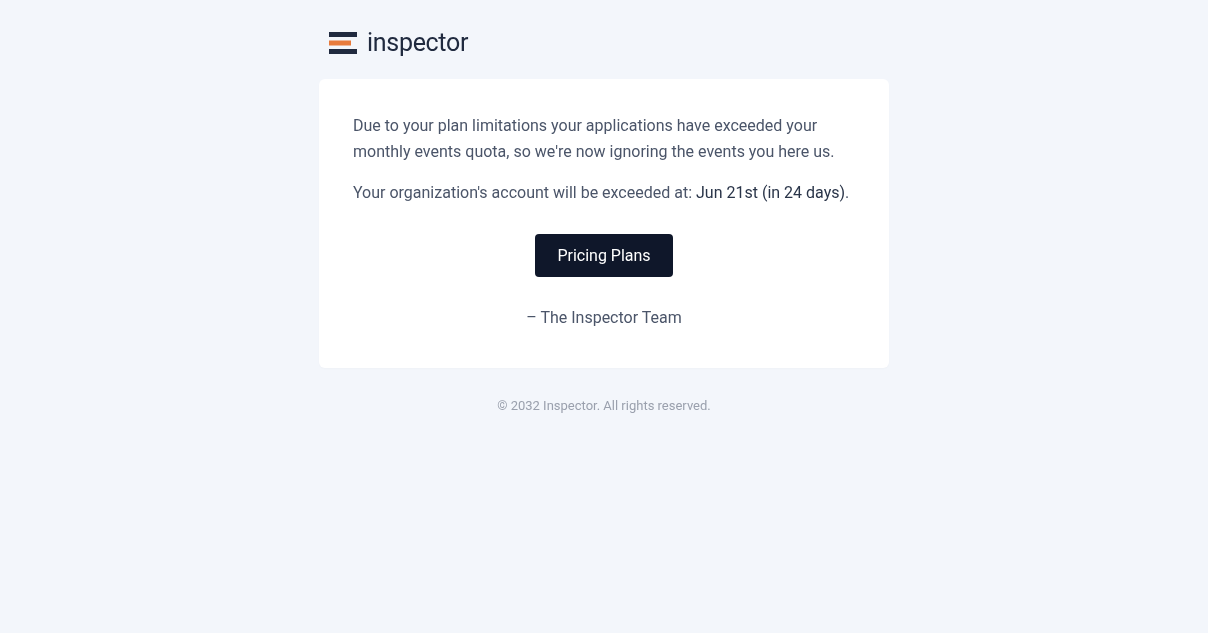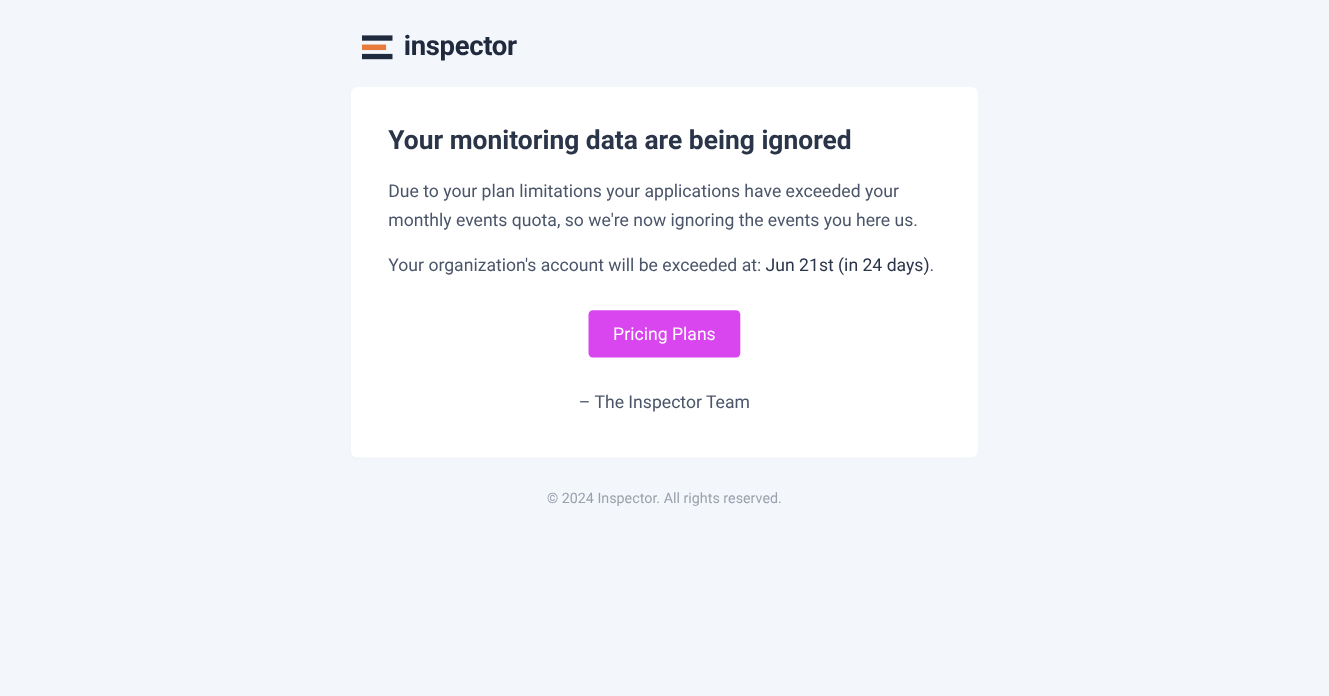--- a/index.html
+++ b/index.html
@@ -26,21 +26,21 @@
       padding-left: 10px;
     }
     .logo-icon {
       display: inline-block;
     }
     .logo-icon svg {
       display: block;
     }
     .logo-text {
       font-size: 25px;
-      font-weight: 700;
+      font-weight: 400;
       color: #202a3f;
       letter-spacing: -0.3px;
     }
     .card {
       background-color: #ffffff;
       border-radius: 6px;
       padding: 34px 34px 38px 34px;
       box-shadow: 0 1px 2px rgba(0,0,0,0.02);
     }
     .card h1 {
@@ -71,21 +71,21 @@
       font-weight: 700;
       text-decoration: underline;
     }
     .button-wrap {
       text-align: center;
       margin-top: 28px;
       margin-bottom: 28px;
     }
     .button {
       display: inline-block;
-      background-color: #d946ef;
+      background-color: #0f172a;
       color: #ffffff;
       font-size: 16px;
       padding: 12px 22px;
       border-radius: 4px;
       text-decoration: none;
       border: none;
       cursor: pointer;
     }
     .signature {
       font-size: 16px;
@@ -108,30 +108,29 @@
       <svg width="28" height="22" viewBox="0 0 28 22">
         <rect x="0" y="0" width="28" height="5" fill="#202a3f"></rect>
         <rect x="0" y="8.5" width="22" height="5" fill="#e87b3c"></rect>
         <rect x="0" y="17" width="28" height="5" fill="#202a3f"></rect>
       </svg>
     </span>
     <span class="logo-text">inspector</span>
   </div>
 
   <div class="card">
-    <h1>Your monitoring data are being ignored</h1>
 
     <p>Due to your plan limitations your applications have exceeded your monthly events quota, so we're now ignoring the events you here us.</p>
 
     <p>
       <span>Your organization's account will be exceeded at: </span><span class="bold">Jun 21st (in 24 days)</span><span>.</span>
     </p>
 
 
     <div class="button-wrap">
       <a href="#" class="button">Pricing Plans</a>
     </div>
 
     <p class="signature">– The Inspector Team</p>
   </div>
 
-  <div class="footer">© 2024 Inspector. All rights reserved.</div>
+  <div class="footer">© 2032 Inspector. All rights reserved.</div>
 </div>
 
 </body></html>

